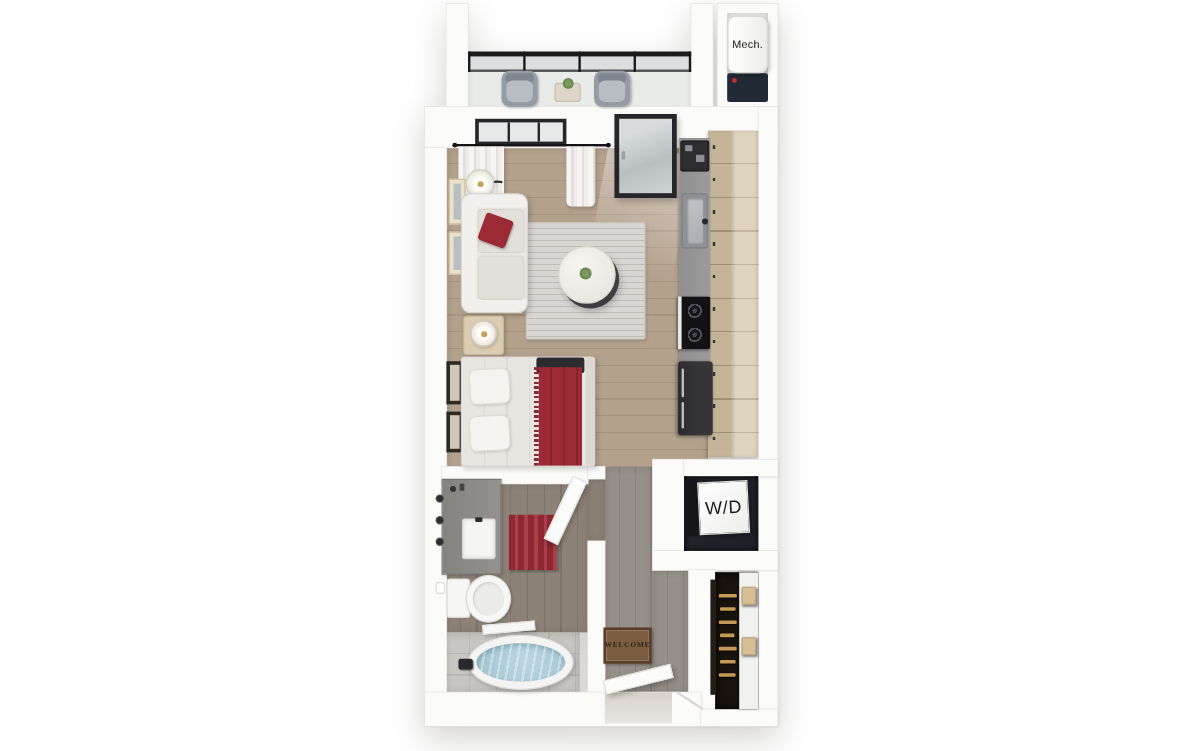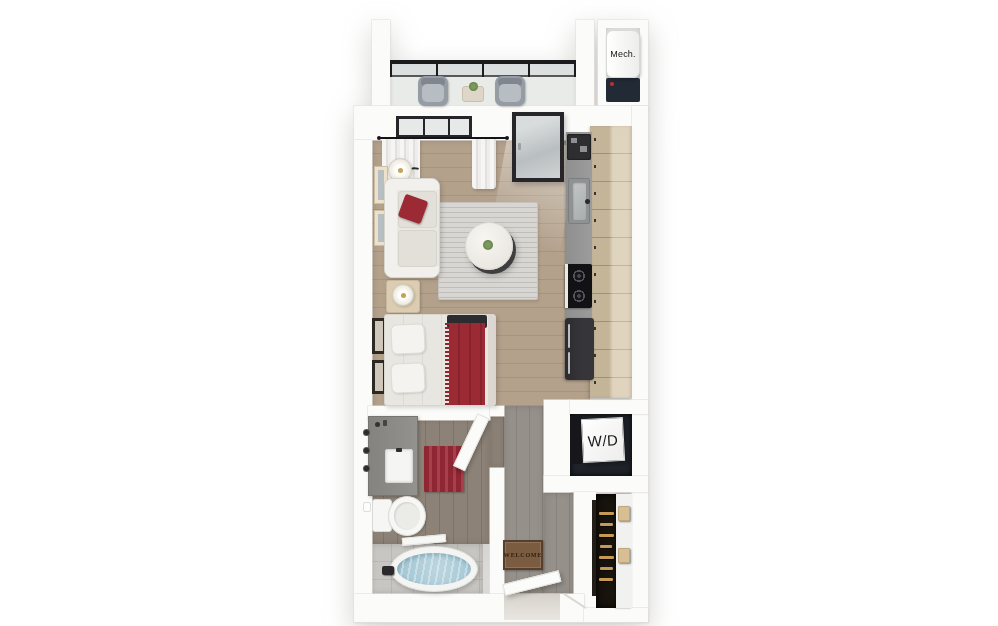--- a/index.html
+++ b/index.html
@@ -1,21 +1,21 @@
 <!DOCTYPE html>
 <html style="--wall: #fbfbfa; --wall-edge: #e5e2de; --floor-wood: #b3a18c; --floor-hall: #95908a; --floor-bath: #8c8277; --floor-tile: #c7c6c2; --floor-balcony: #e9ebe9; --cabinet: #d3c3a5; --counter: #9c9c9c; --appliance-dark: #2e2e31; --fridge: #36363a; --sofa: #e9e7e2; --accent-red: #9c2a35; --bed-dark: #2c2c30; --rug: #d8d6d2; --water: #a7c9d6; --mat-brown: #7b5c41; --mat-border: #573f2b; --closet-dark: #18130d; --hanger-gold: #c49a56; --railing: #1b1b1d; --frame-dark: #26262a; --heater-base: #222a35;"><head>
 <meta charset="utf-8">
 <style>
   * { box-sizing: border-box; margin: 0; padding: 0; }
   html,body { width: 998px; height: 626px; background: #ffffff; overflow: hidden;
               font-family: "Liberation Sans", sans-serif; }
   .abs { position: absolute; }
 
   
-  .plan { position: absolute; left: 344px; top: 18px; width: 314px; height: 608px;
+  .plan { position: absolute; left: 344px; top: 1px; width: 314px; height: 608px;
           filter: drop-shadow(0 10px 14px rgba(110,105,100,0.30)); }
 
   
   .wall { position: absolute; background: var(--wall, #fbfbfa);
           box-shadow: 0 0 0 0.6px var(--wall-edge, #e7e5e1), 1px 1px 2px rgba(0,0,0,0.06); }
 
   
   .floor { position: absolute; box-shadow: inset 0 0 7px rgba(60,50,40,0.20); }
   .f-living { background: var(--floor-wood, #b3a18c);
     background-image: repeating-linear-gradient(180deg, transparent 0 13px, rgba(70,55,40,0.12) 13px 14px); }

